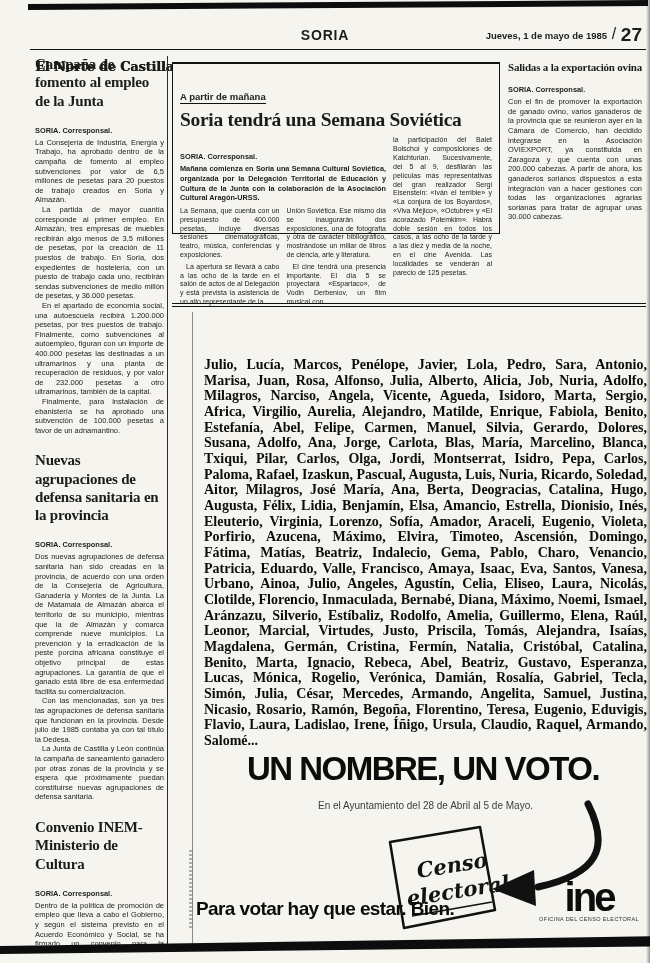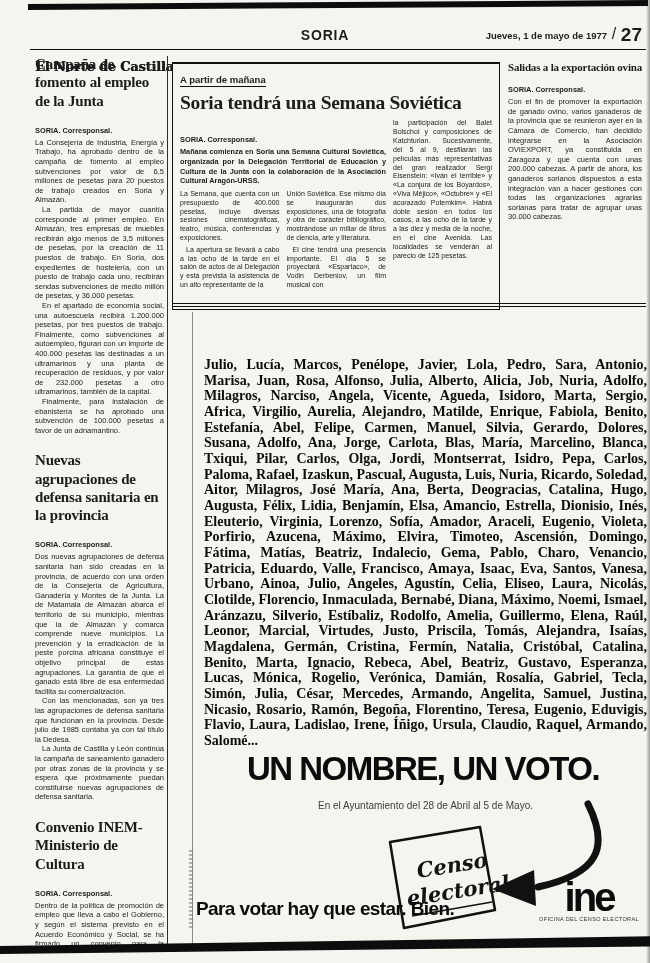--- a/index.html
+++ b/index.html
@@ -25,22 +25,22 @@
                background:linear-gradient(to right,rgba(0,0,0,0),rgba(0,0,0,0.38));}
   
   .left-col{position:absolute;left:35px;top:55px;width:129px;height:890px;overflow:hidden;}
   .lc-art{margin-bottom:16px;}
   .lc-title{font-family:Liberation Serif, serif;font-weight:700;font-size:15px;
             line-height:1.22;margin:0 0 5px;letter-spacing:-0.2px;}
   .byline{font-size:7.4px;font-weight:700;margin:16px 0 3px;}
   .body-p{font-size:7.5px;line-height:1.28;text-align:justify;margin:0;}
   .body-p + .body-p{text-indent:7px;}
   
-  .main-box{position:absolute;left:172px;top:62px;width:328px;height:248px;box-sizing:border-box;
-            border:1.5px solid #111;border-top-width:2.5px;padding:5px 7px;background:#f5f4ef;}
+  .main-box{position:absolute;left:172px;top:62px;width:328px;height:172px;box-sizing:border-box;
+            border:1.5px solid #111;border-top-width:2.5px;padding:22px 7px;background:#f5f4ef;}
   .kicker{display:inline-block;font-size:9.5px;font-weight:800;border-bottom:1.6px solid #111;
           padding-bottom:1px;margin-bottom:5px;}
   .main-headline{font-family:"Liberation Serif","DejaVu Serif",serif;font-weight:700;font-size:19.5px;
                  letter-spacing:-0.3px;margin:1px 0 6px;line-height:1.05;}
   .box-cols{display:flex;}
   .box-left{width:206px;flex:none;}
   .box-right{flex:1;margin-left:7px;}
   .lead{font-size:7.3px;font-weight:700;line-height:1.32;text-align:justify;margin:0;}
   .two-cols{display:flex;gap:7px;margin-top:4px;}
   .two-cols .col{flex:1;min-width:0;}
@@ -72,21 +72,21 @@
 </style>
 </head>
 <body>
 
 <div class="page">
 
   <div class="top-bar"></div>
   <div class="masthead">El Norte de Castilla</div>
   <div class="section-title">SORIA</div>
   <div class="dateline">
-    <span>Jueves, 1 de mayo de 1977</span>
+    <span>Jueves, 1 de mayo de 1985</span>
     <span class="slash">/</span>
     <span class="pagenum">27</span>
   </div>
   <div class="header-rule"></div>
 
   <div class="v1"></div>
   <div class="v2"></div>
   <div class="edge-shadow"></div>
 
   <div class="left-col">

